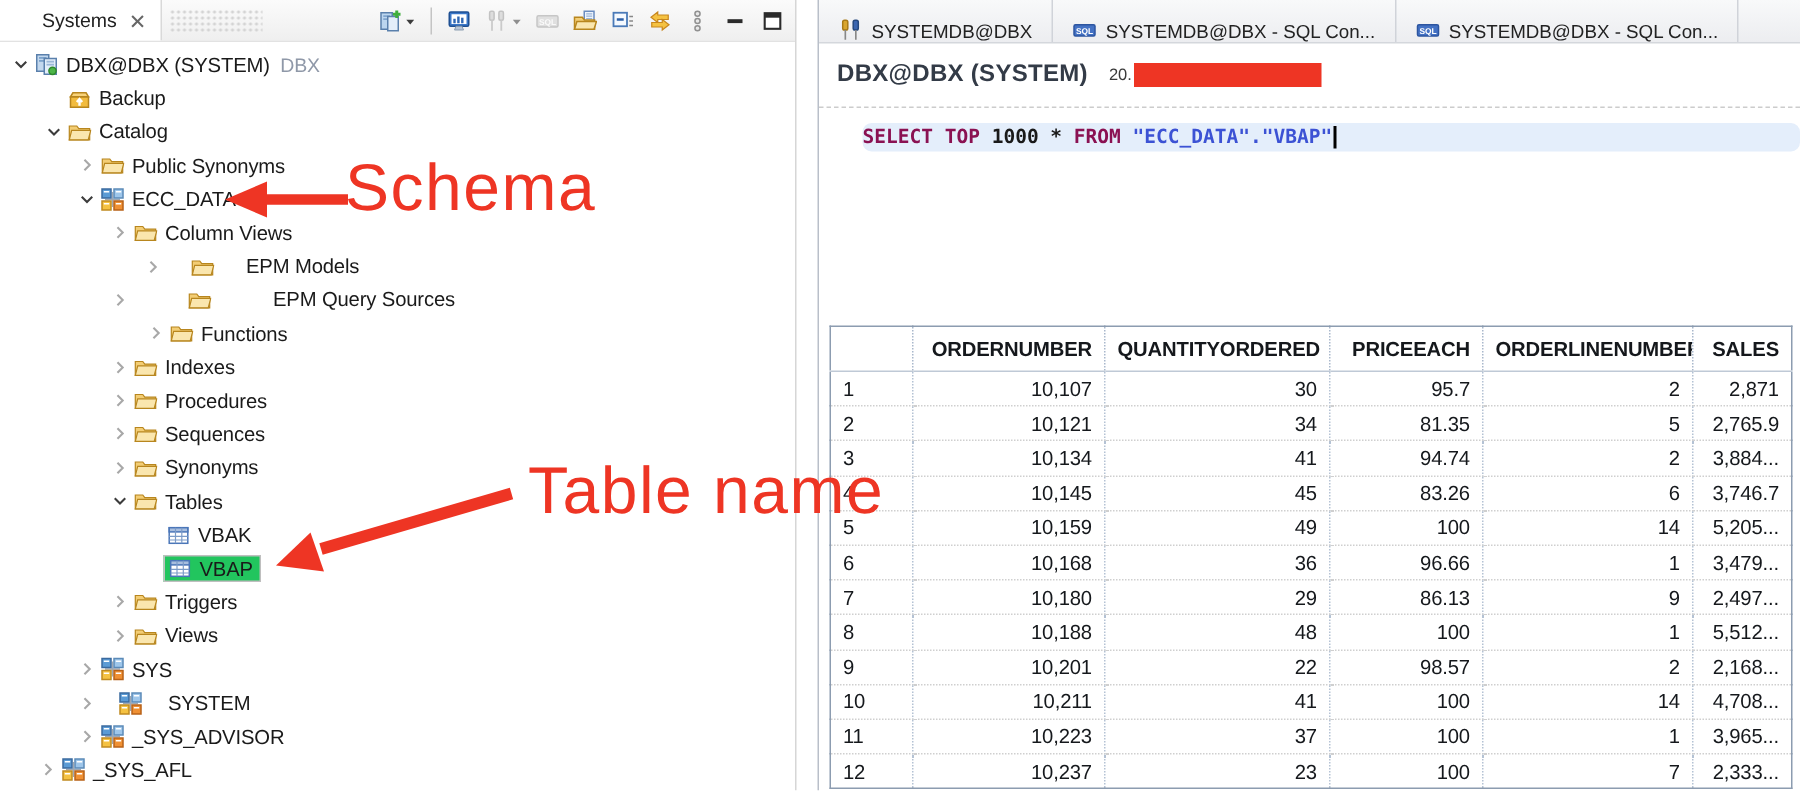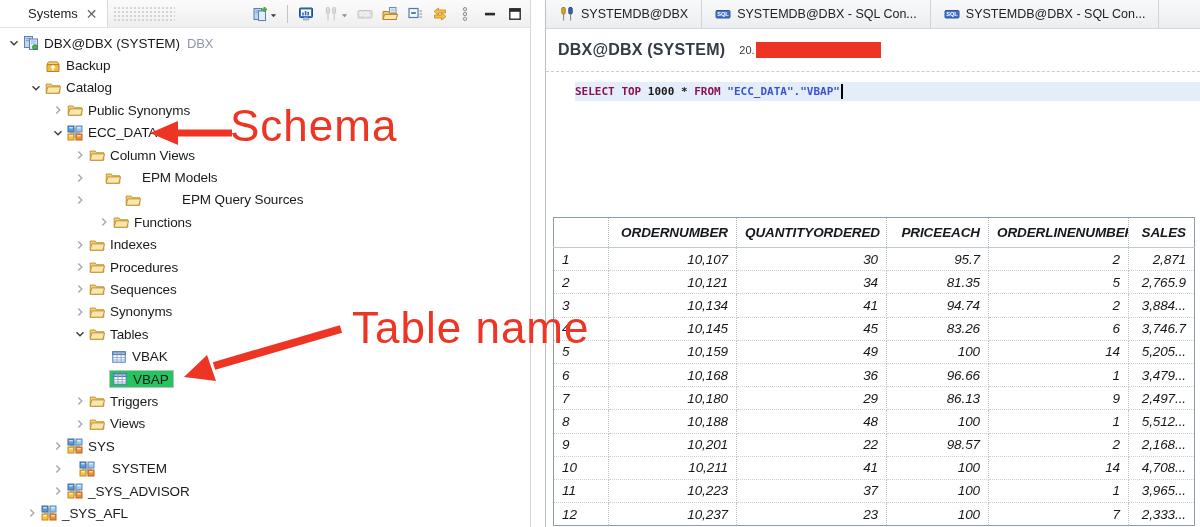--- a/index.html
+++ b/index.html
@@ -28,35 +28,35 @@
   .tree-row { display:flex; align-items:center; height:22.4px; font-size:13.5px; color:#1a1a1a; white-space:nowrap; letter-spacing:-.1px; }
   .tree-row .arrow { width:16px; height:16px; flex:none; display:flex; }
   .tree-row .icon { margin:0 5px 0 1px; }
   .tree-row .sel { display:flex; align-items:center; background:#dadada; border:1px solid #bfbfbf; padding:0 4px 0 1px; margin-left:-1px; }
   .tree-row .sel .icon { margin-right:5px; }
   .suffix { color:#8f98a8; margin-left:7px; font-size:13px; }
 
   
   .right-panel { position:absolute; left:545px; top:0; width:655px; height:527px; background:#fff; border-left:1px solid #b9bfc9; }
   .tab-bar { height:29px; display:flex; background:linear-gradient(#f8f9fa,#ecedf0); border-bottom:1px solid #d4d7dc; }
-  .ed-tab { display:flex; align-items:center; gap:6px; padding:0 13px; font-size:12.5px; color:#222; border-right:1px solid #d0d3d9; white-space:nowrap; }
+  .ed-tab { display:flex; align-items:flex-end; gap:6px; padding:0 13px; font-size:12.5px; color:#222; border-right:1px solid #d0d3d9; white-space:nowrap; }
   .ed-header { height:43px; display:flex; align-items:center; padding-left:12px; border-bottom:1px dashed #cccccc; }
   .ed-title { font-weight:bold; font-size:16px; color:#333b47; letter-spacing:.2px; }
   .partial { font-size:11px; color:#3a3a3a; margin-left:14px; }
   .redaction { width:125px; height:16px; margin-left:1px; }
 
   .sql-area { position:absolute; top:73px; left:0; right:0; height:140px; background:#fff; }
   .sql-line { position:absolute; top:9px; left:29px; right:0; height:19px; display:flex; align-items:center;
-    font-family:"DejaVu Sans Mono", monospace; font-size:11px; font-weight:bold; white-space:pre; }
+    font-family:"DejaVu Sans Mono", monospace; font-size:13px; font-weight:bold; white-space:pre;border-radius:6px; }
   .tok-keyword { color:#8a1152; }
   .tok-string  { color:#3c52d4; }
   .tok-plain   { color:#1a1a1a; }
   .caret { width:2px; height:15px; background:#000; margin-left:1px; }
 
-  .results { position:absolute; top:217px; left:7px;font-style:italic; }
+  .results { position:absolute; top:217px; left:7px; }
   .results table { border-collapse:collapse; table-layout:fixed; width:641px; font-size:13.5px; letter-spacing:-.1px; border:1px solid #8c9cb0; }
   .results th { height:30px; font-weight:600; color:#15181c; text-align:right; padding:0 8px; background:#fff;
     border-right:1px dotted #a9b8cc; border-bottom:1px solid #bfc9d6; overflow:hidden; white-space:nowrap; }
   .results td { height:23.2px; text-align:right; padding:0 8px; color:#15181c;
     border-right:1px dotted #b4c2d4; border-bottom:1px dotted #cfcfcf; overflow:hidden; white-space:nowrap; }
   .results .rownum { text-align:left; }
 
   
   .ann { position:absolute; z-index:60; font-size:44px; letter-spacing:1px; font-family:"Liberation Sans", sans-serif; }
   #ann-schema { left:230px; top:101px; }
@@ -261,21 +261,21 @@
           </svg>
         </span>
         <span class="icon">
           <svg viewBox="0 0 16 16">
             <path d="M1.2 4h5l1.3 1.7h7.3v7.5H1.2z" fill="#f3cd74" stroke="#b8861e" stroke-width=".8"></path>
             <path d="M2.8 6.9h12.7l-1.7 6.3H1.2z" fill="#fae6ae" stroke="#b8861e" stroke-width=".8"></path>
           </svg>
         </span>
         <span>Column Views</span>
       </div>
-      <div class="tree-row" style="padding-left: 72px; gap: 16px;">
+      <div class="tree-row" style="padding-left: 94px; gap: 16px;">
         <span class="arrow">
           <svg viewBox="0 0 16 16">
             <path d="M6.3 4.5L9.8 8l-3.5 3.5" fill="none" stroke="#a8a8a8" stroke-width="1.4"></path>
           </svg>
         </span>
         <span class="icon">
           <svg viewBox="0 0 16 16">
             <path d="M1.2 4h5l1.3 1.7h7.3v7.5H1.2z" fill="#f3cd74" stroke="#b8861e" stroke-width=".8"></path>
             <path d="M2.8 6.9h12.7l-1.7 6.3H1.2z" fill="#fae6ae" stroke="#b8861e" stroke-width=".8"></path>
           </svg>

